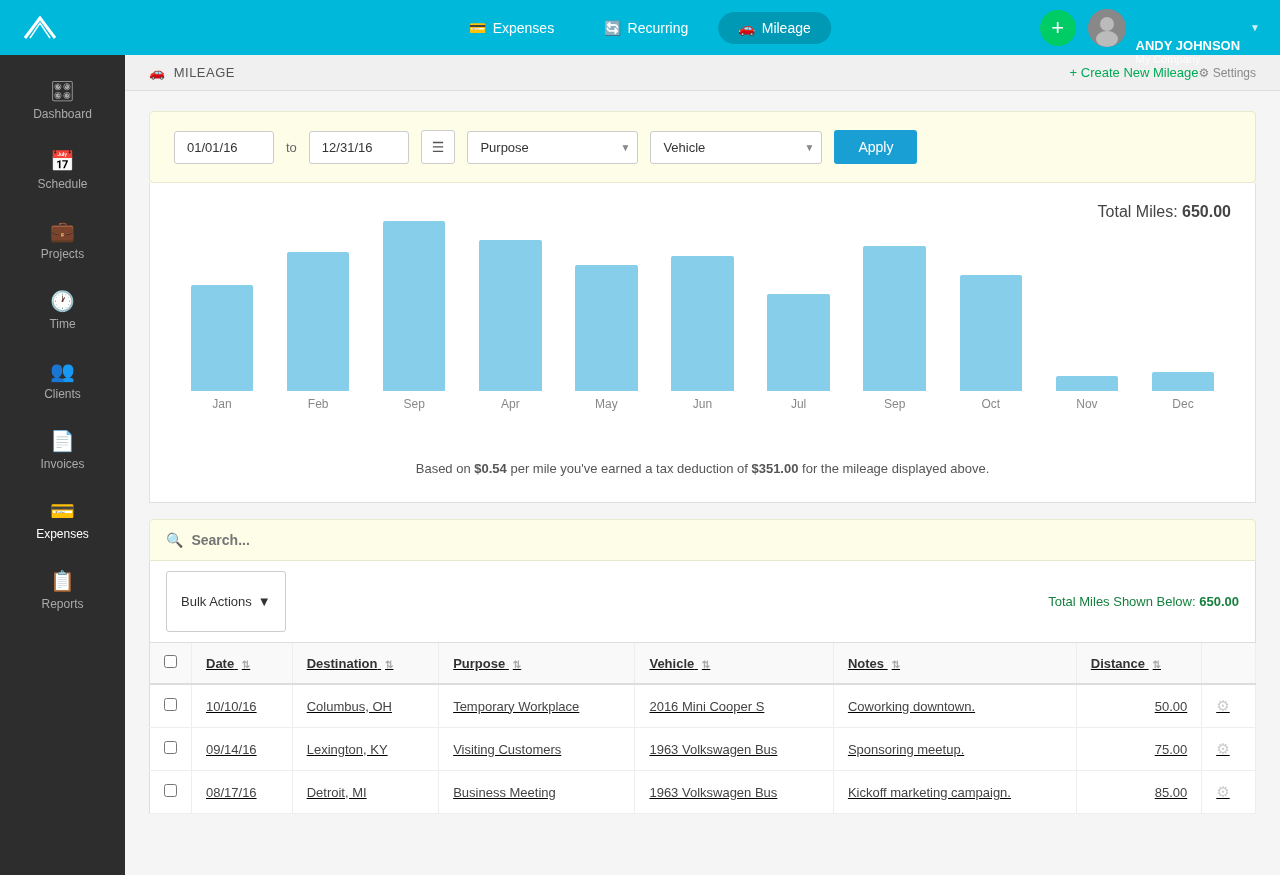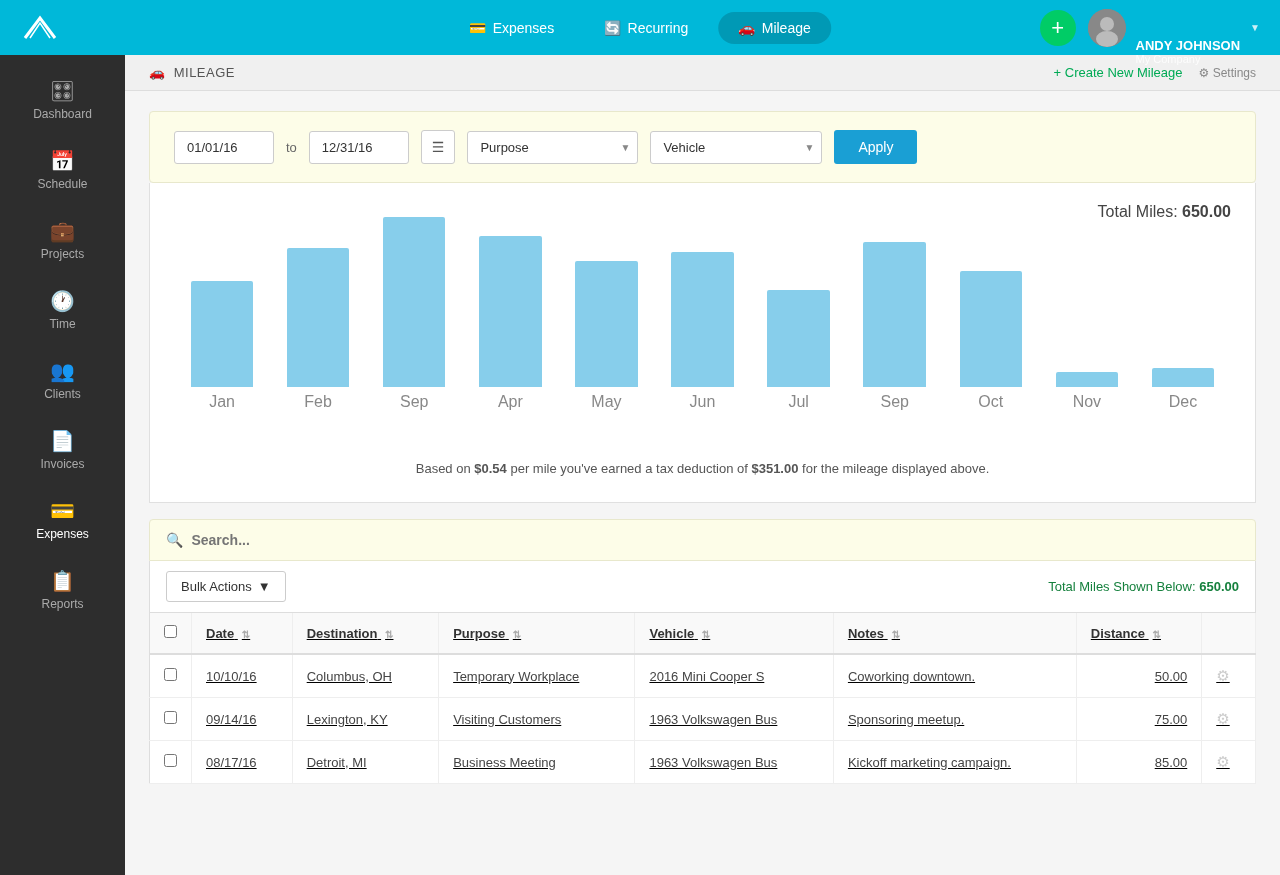--- a/index.html
+++ b/index.html
@@ -68,21 +68,21 @@
     
     .sub-header {
       background: #f0f0f0;
       border-bottom: 1px solid #ddd;
       padding: 10px 24px;
       display: flex;
       align-items: center;
       justify-content: space-between;
     }
     .sub-header-title { display: flex; align-items: center; gap: 8px; color: #555; font-size: 13px; text-transform: uppercase; letter-spacing: 0.5px; }
-    .sub-header-actions { display: flex; align-items: center; gap: 16px; }
+    .sub-header-actions { display: flex; align-items: center; }
     .create-link { color: #00aa55; font-size: 13px; cursor: pointer; display: flex; align-items: center; gap: 4px; }
     .settings-link { color: #888; font-size: 12px; cursor: pointer; display: flex; align-items: center; gap: 4px; }
 
     
     .content { padding: 20px 24px; }
 
     
     .filter-bar {
       background: #fdfde8;
       border: 1px solid #e8e8cc;
@@ -179,21 +179,21 @@
       align-items: center;
       flex: 1;
     }
     .chart-bar {
       background: #87ceeb;
       width: 65%;
       border-radius: 2px 2px 0 0;
       min-height: 2px;
     }
     .chart-label {
-      font-size: 16px;
+      font-size: 12px;
       color: #888;
       margin-top: 6px;
     }
 
     .tax-note {
       text-align: center;
       font-size: 13px;
       color: #555;
       margin-top: 10px;
       padding: 10px 0;
@@ -228,21 +228,21 @@
       border-top: none;
       padding: 10px 16px;
       display: flex;
       align-items: center;
       justify-content: space-between;
     }
     .bulk-actions-btn {
       background: white;
       border: 1px solid #ccc;
       border-radius: 3px;
-      padding: 7px 14px;
+      padding: 22px 14px;
       cursor: pointer;
       font-size: 13px;
       display: flex;
       align-items: center;
       gap: 6px;
       color: #333;
     }
     .total-shown { font-size: 13px; color: #15803d; }
     .total-shown strong { font-weight: 700; }
 

